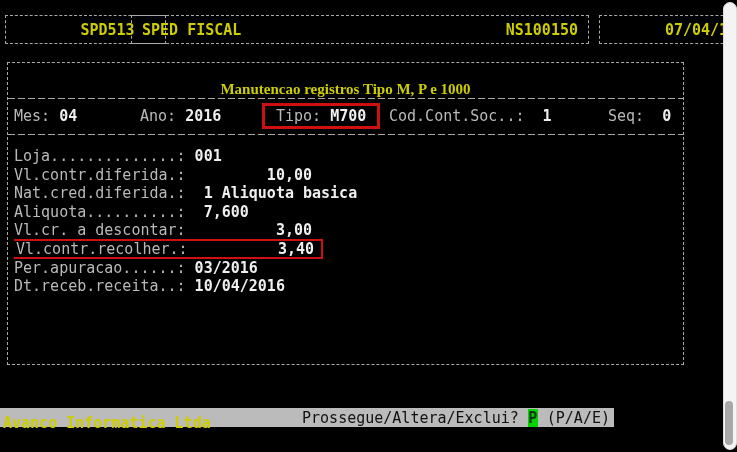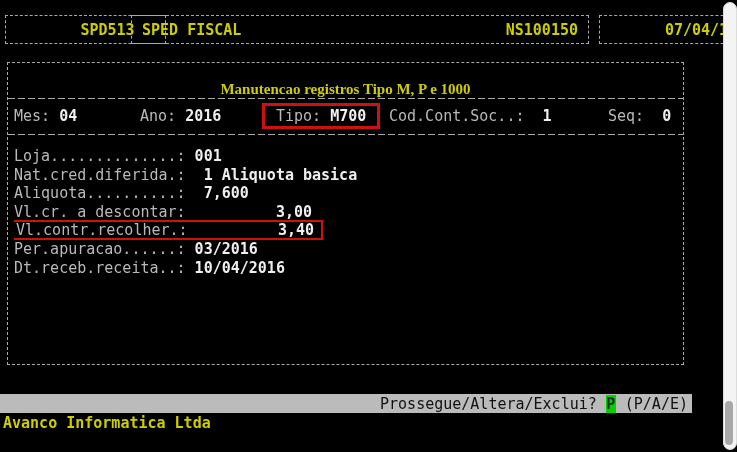--- a/index.html
+++ b/index.html
@@ -54,21 +54,21 @@
   #record-body{position:absolute;left:6px;right:4px;top:71px;bottom:0;padding-top:13px;overflow:hidden;}
   .row{height:18.6px;line-height:18.6px;white-space:pre;}
   .red-outline{
     display:inline-block;border:2px solid #cf1010;
     padding:0 7px 0 6px;margin-left:-6px;
     line-height:16px;vertical-align:top;margin-top:-1px;
   }
 
   
   #status-bar{
-    position:absolute;left:0;top:394px;width:692px;height:19px;
+    position:absolute;left:0;top:408px;width:614px;height:19px;
     background:#bbbbbb;color:#111;
     display:flex;align-items:center;justify-content:flex-end;
     padding-right:4px;box-sizing:border-box;white-space:pre;padding-left:29px;
   }
   #prompt-answer{
     display:inline-block;background:#00d300;color:#143014;
     width:10px;text-align:center;margin:0 9px;font-weight:bold;
   }
 
   
@@ -108,20 +108,21 @@
     <span class="fseg" id="field-mes"><span class="lbl">Mes:</span><span class="val gap1">04</span></span>
     <span class="fseg" id="field-ano"><span class="lbl">Ano:</span><span class="val gap1">2016</span></span>
     <span class="fseg" id="field-tipo"><span class="lbl">Tipo:</span><span class="val gap1">M700</span></span>
     <span class="fseg" id="field-cod"><span class="lbl">Cod.Cont.Soc..:</span><span class="val gap2">1</span></span>
     <span class="fseg" id="field-seq"><span class="lbl">Seq:</span><span class="val gap2">0</span></span>
   </div>
   <div class="hsep" id="sep2"></div>
 
   <div id="record-body">
     <div class="row"><span class="lbl">Loja..............:</span><span class="val"> 001</span></div>
+    <div class="row"><span class="lbl">Vl.contr.diferida.:</span><span class="val">         10,00</span></div>
     <div class="row"><span class="lbl">Nat.cred.diferida.:</span><span class="val">  1 Aliquota basica</span></div>
     <div class="row"><span class="lbl">Aliquota..........:</span><span class="val">  7,600</span></div>
     <div class="row"><span class="lbl">Vl.cr. a descontar:</span><span class="val">          3,00</span></div>
     <div class="row"><span class="red-outline"><span class="lbl">Vl.contr.recolher.:</span><span class="val">          3,40</span></span></div>
     <div class="row"><span class="lbl">Per.apuracao......:</span><span class="val"> 03/2016</span></div>
     <div class="row"><span class="lbl">Dt.receb.receita..:</span><span class="val"> 10/04/2016</span></div>
   </div>
 </div>
 
 <div id="status-bar">

